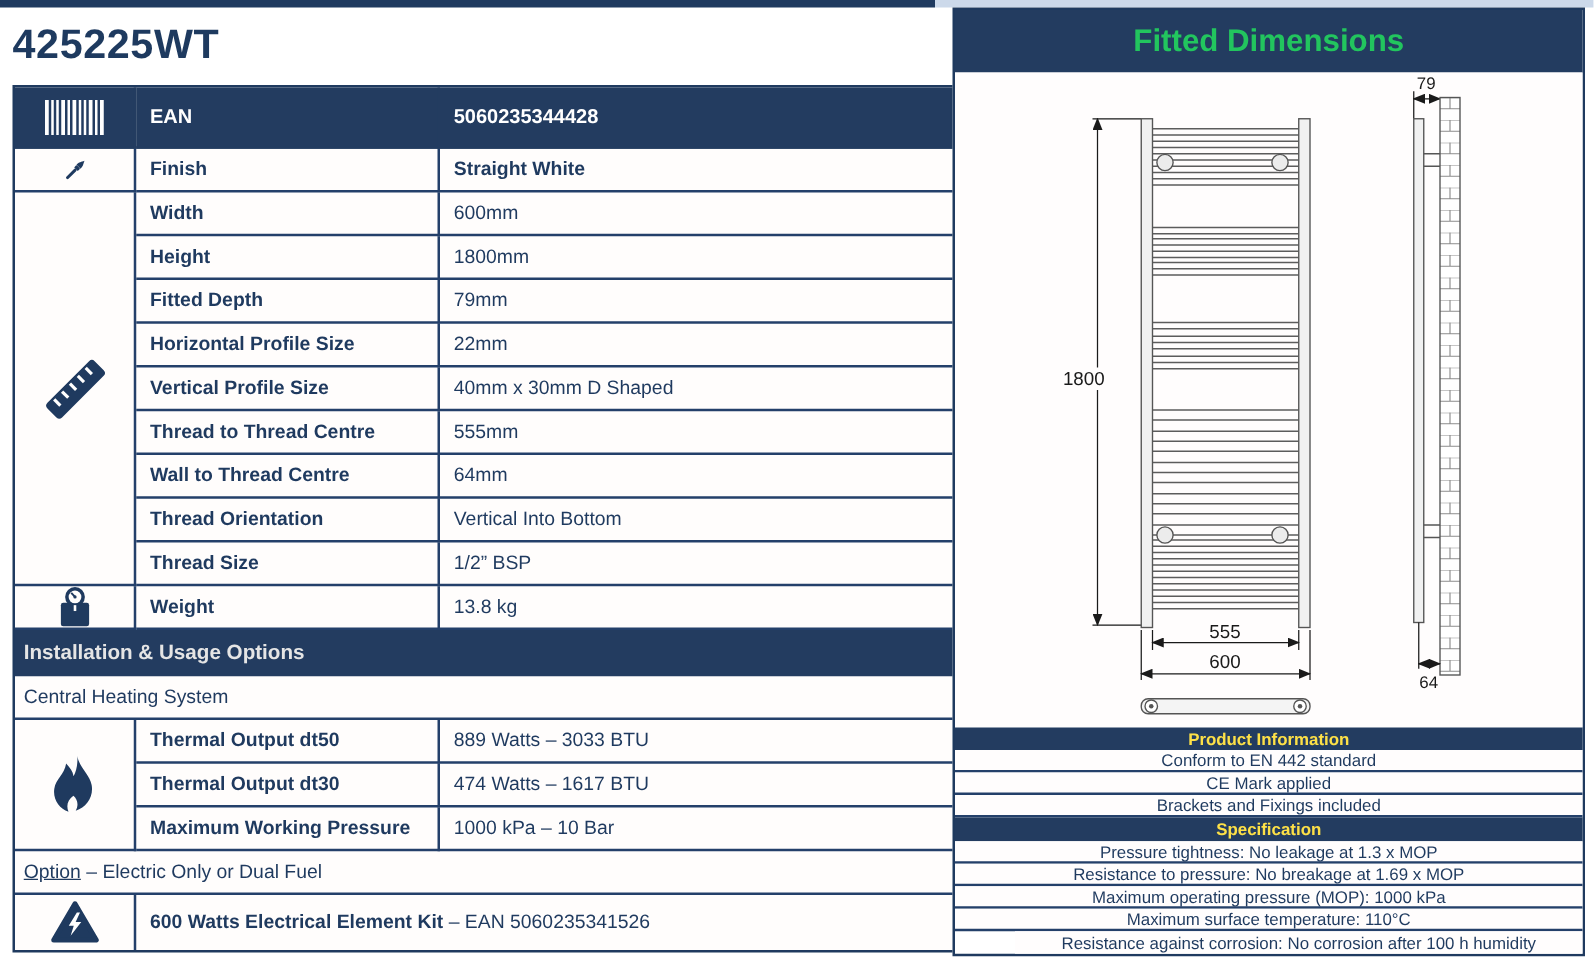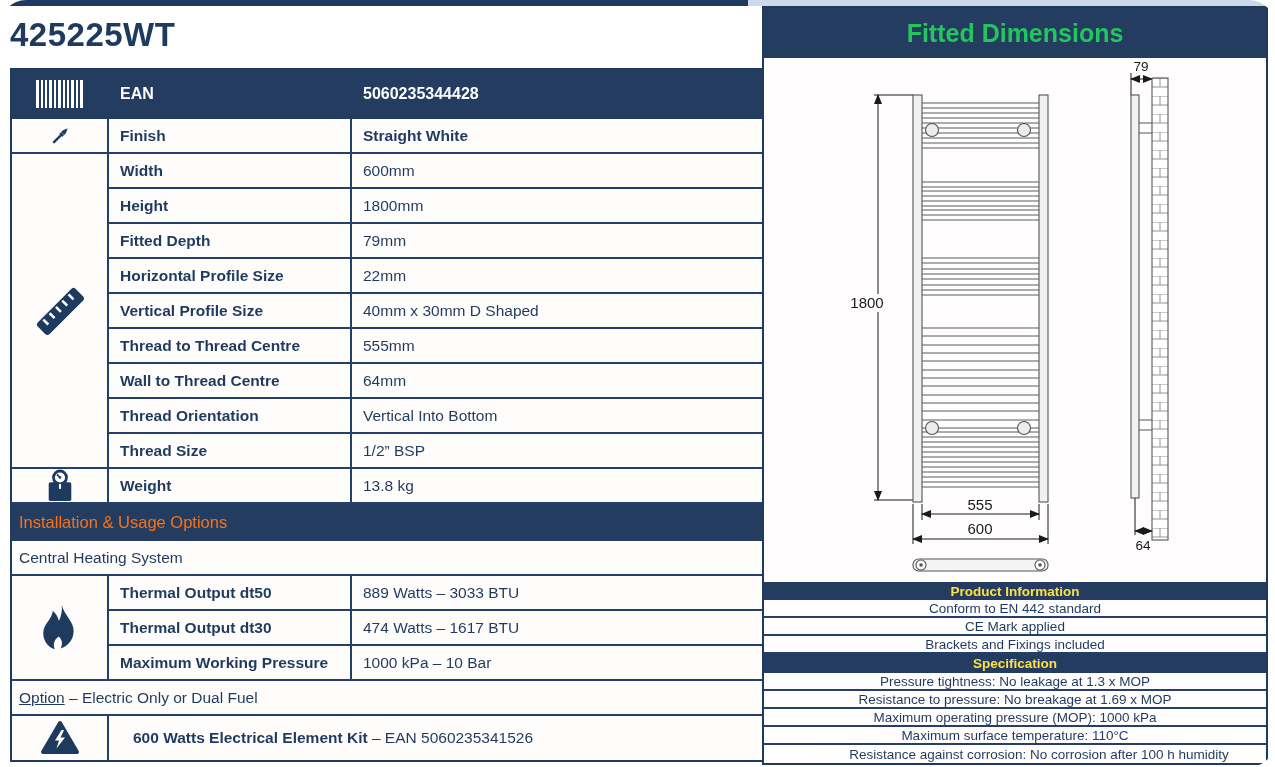--- a/index.html
+++ b/index.html
@@ -1,37 +1,37 @@
 <!DOCTYPE html>
 <html><head>
 <meta charset="utf-8">
 <style>
   html,body{margin:0;padding:0;background:#fff;}
   .page{position:relative;width:1275px;height:767px;background:#ffffff;overflow:hidden;
-        font-family:"Liberation Sans",sans-serif;color:#1f3a5f;border-radius:26px;}
+        font-family:"Liberation Sans",sans-serif;color:#1f3a5f;}
   
   .strip-dark{position:absolute;left:0;top:0;width:748px;height:6px;background:#1f3a5f;}
   .strip-light{position:absolute;left:748px;top:0;width:527px;height:6px;background:#ccd9ea;}
   
   .title{position:absolute;left:10px;top:16px;font-size:33px;font-weight:bold;letter-spacing:.5px;color:#1e3a5f;}
   
   .spec{position:absolute;left:10px;top:68px;width:875px;box-sizing:border-box;
         border:2.5px solid #1f3a5f;background:#fffdfc;display:grid;
         grid-template-columns:97px 243px 1fr;
         grid-template-rows:49px repeat(11,35px) 37px repeat(5,35px) 44px;}
   .cell{box-sizing:border-box;border-right:2px solid #24406a;border-bottom:2px solid #24406a;
         display:flex;align-items:center;font-size:15.5px;overflow:hidden;}
   .no-r{border-right:none!important;}
   .no-b{border-bottom:none!important;}
   .icon-cell{justify-content:center;}
   .lbl{font-weight:bold;padding-left:11px;}
   .val{padding-left:11px;}
   .hdr{background:#233c60;color:#fff;border-color:#233c60;}
   .hdr.lbl,.hdr.val{font-weight:bold;font-size:16px;}
-  .band{background:#233c60;color:#f97316;font-weight:normal;font-size:16.5px;padding-left:7px;border-right:none;}
+  .band{background:#233c60;color:#e5e5e5;font-weight:bold;font-size:16.5px;padding-left:7px;border-right:none;}
   .fullrow{padding-left:7px;border-right:none;font-size:15.5px;}
   .opt-u{text-decoration:underline;}
   .kit b{font-weight:bold;}
   
   .panel{position:absolute;left:762px;top:6px;width:506px;height:759px;box-sizing:border-box;
          border:2px solid #1f3a5f;background:#fff;display:flex;flex-direction:column;}
   .panel-hdr{height:50px;background:#233c60;color:#22c55e;font-weight:bold;font-size:25px;
              display:flex;align-items:center;justify-content:center;flex:0 0 auto;}
   .drawing{flex:0 0 auto;height:524px;background:#fffdfd;}
   .inf-hdr{box-sizing:border-box;height:18px;background:#233c60;color:#fde047;font-weight:bold;font-size:13.5px;
@@ -152,21 +152,21 @@
       <span class="opt-u">Option</span>
         <span style="white-space:pre"> – Electric Only or Dual Fuel</span>
     </div>
 
     <div class="cell icon-cell no-b" style="grid-area:19/1">
       <svg width="40" height="36" viewBox="0 0 40 36">
         <path d="M20 3 L37 32 H3 Z" fill="#1f3a5f" stroke="#1f3a5f" stroke-width="4" stroke-linejoin="round"></path>
         <path d="M21.5 10 L15 20.5 H19 L16.5 28.5 L25 17.5 H20.5 L24 10 Z" fill="#ffffff"></path>
       </svg>
     </div>
-    <div class="cell no-b no-r kit" style="grid-area:19/2/20/4;padding-left:24px">
+    <div class="cell no-b no-r kit" style="grid-area:19/2/20/4;padding-left:11px">
       <b>600 Watts Electrical Element Kit</b>
         <span style="white-space:pre"> – EAN 5060235341526</span>
     </div>
   </div>
 
   <div class="panel">
     <div class="panel-hdr">Fitted Dimensions</div>
 
     <div class="drawing">
       <svg width="502" height="524" viewBox="0 0 502 524">

